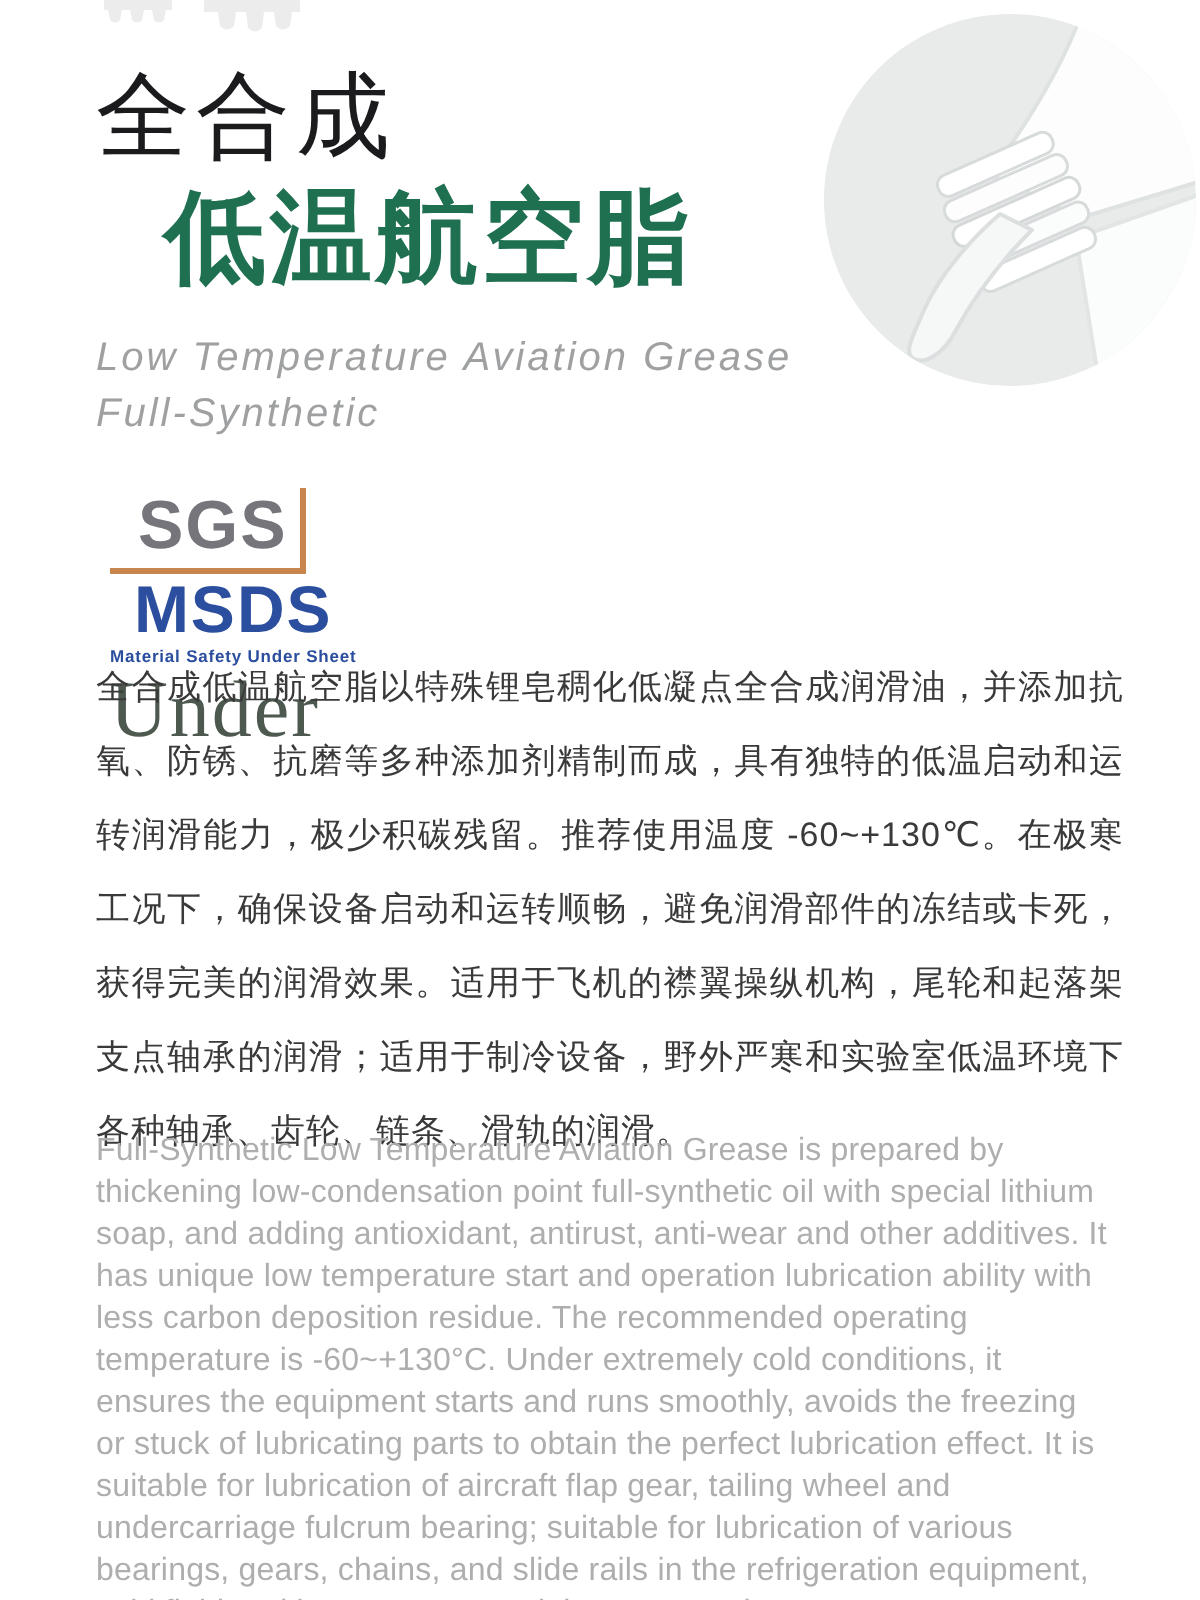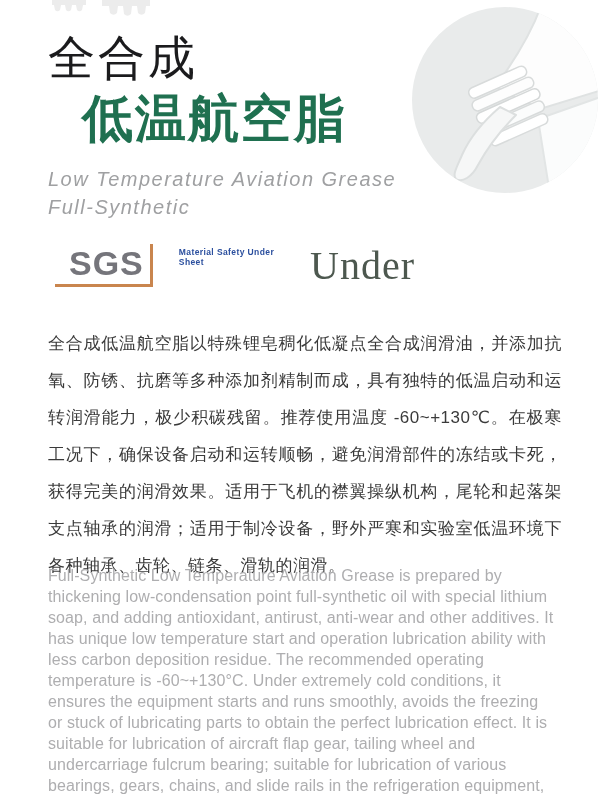--- a/index.html
+++ b/index.html
@@ -24,21 +24,21 @@
     font-weight:400;
   }
   
   .photo-circle{
     position:absolute;left:412px;top:7px;width:186px;height:186px;
     border-radius:50%;background:#e9ebeb;overflow:hidden;
   }
   
   .logos{
     position:absolute;left:55px;top:244px;width:360px;height:58px;
-    display:flex;align-items:flex-start;
+    display:flex;align-items:flex-start;flex-direction:column;
   }
   .sgs{
     display:inline-block;
     border-bottom:3px solid #c9854e;border-right:3px solid #c9854e;
     padding:0 6px 2px 14px;margin-right:26px;
   }
   .sgs-text{
     font-size:34px;font-weight:700;color:#75757b;letter-spacing:1px;line-height:38px;
   }
   .msds{display:flex;flex-direction:column;align-items:center;margin-right:24px;margin-top:1px;}
@@ -98,20 +98,21 @@
 
       <path d="M88,100 C74,112 58,130 50,148 C45,160 40,168 44,172 C50,176 60,170 66,158 C78,136 94,118 104,108 Z" fill="#f6f7f7" stroke="#dcdfdf" stroke-width="2" stroke-linejoin="round"></path>
     </svg>
   </div>
 
   <div class="logos">
     <div class="sgs">
       <span class="sgs-text">SGS</span>
     </div>
     <div class="msds">
+      <span class="msds-text">MSDS</span>
       <span class="msds-sub">Material Safety Under Sheet</span>
     </div>
     <div>
       <span class="rohs-text">Under</span>
     </div>
   </div>
 
   <p class="desc-cn">全合成低温航空脂以特殊锂皂稠化低凝点全合成润滑油，并添加抗氧、防锈、抗磨等多种添加剂精制而成，具有独特的低温启动和运转润滑能力，极少积碳残留。推荐使用温度 -60~+130℃。在极寒工况下，确保设备启动和运转顺畅，避免润滑部件的冻结或卡死，获得完美的润滑效果。适用于飞机的襟翼操纵机构，尾轮和起落架支点轴承的润滑；适用于制冷设备，野外严寒和实验室低温环境下各种轴承、齿轮、链条、滑轨的润滑。</p>
 
   <p class="desc-en">Full-Synthetic Low Temperature Aviation Grease is prepared by thickening low-condensation point full-synthetic oil with special lithium soap, and adding antioxidant, antirust, anti-wear and other additives. It has unique low temperature start and operation lubrication ability with less carbon deposition residue. The recommended operating temperature is -60~+130°C. Under extremely cold conditions, it ensures the equipment starts and runs smoothly, avoids the freezing or stuck of lubricating parts to obtain the perfect lubrication effect. It is suitable for lubrication of aircraft flap gear, tailing wheel and undercarriage fulcrum bearing; suitable for lubrication of various bearings, gears, chains, and slide rails in the refrigeration equipment, cold field and low temperature laboratory environment.</p>

